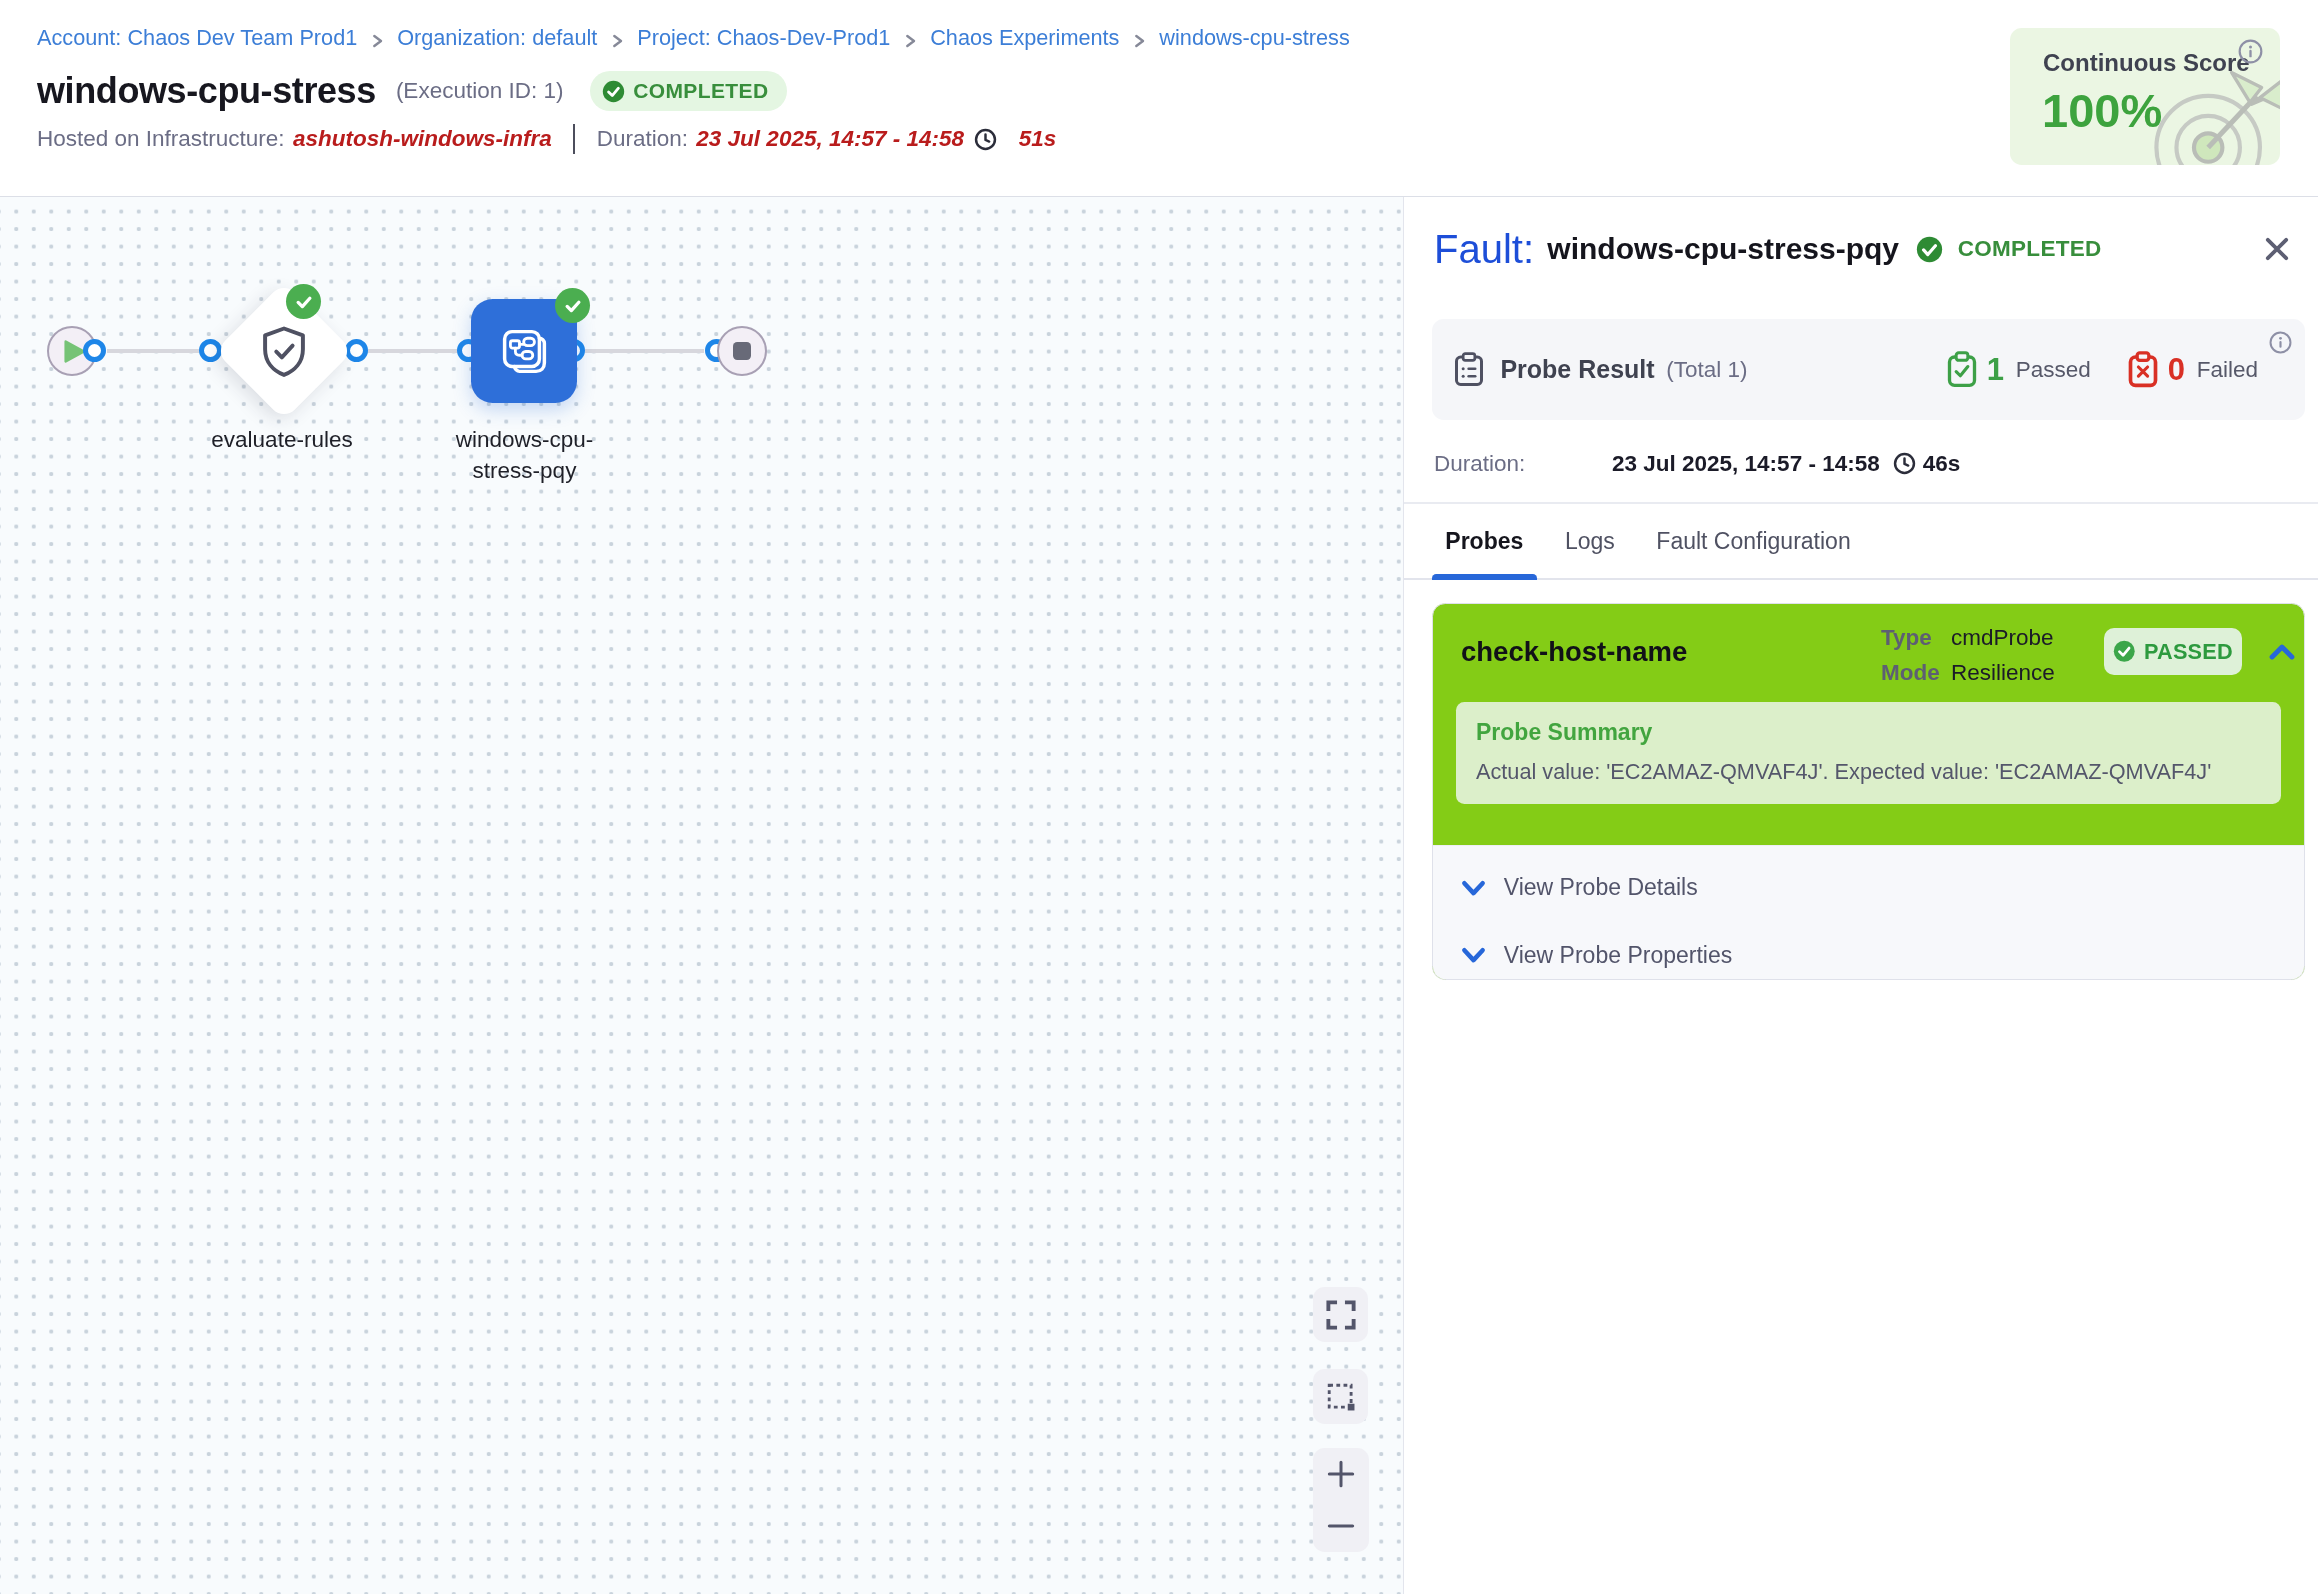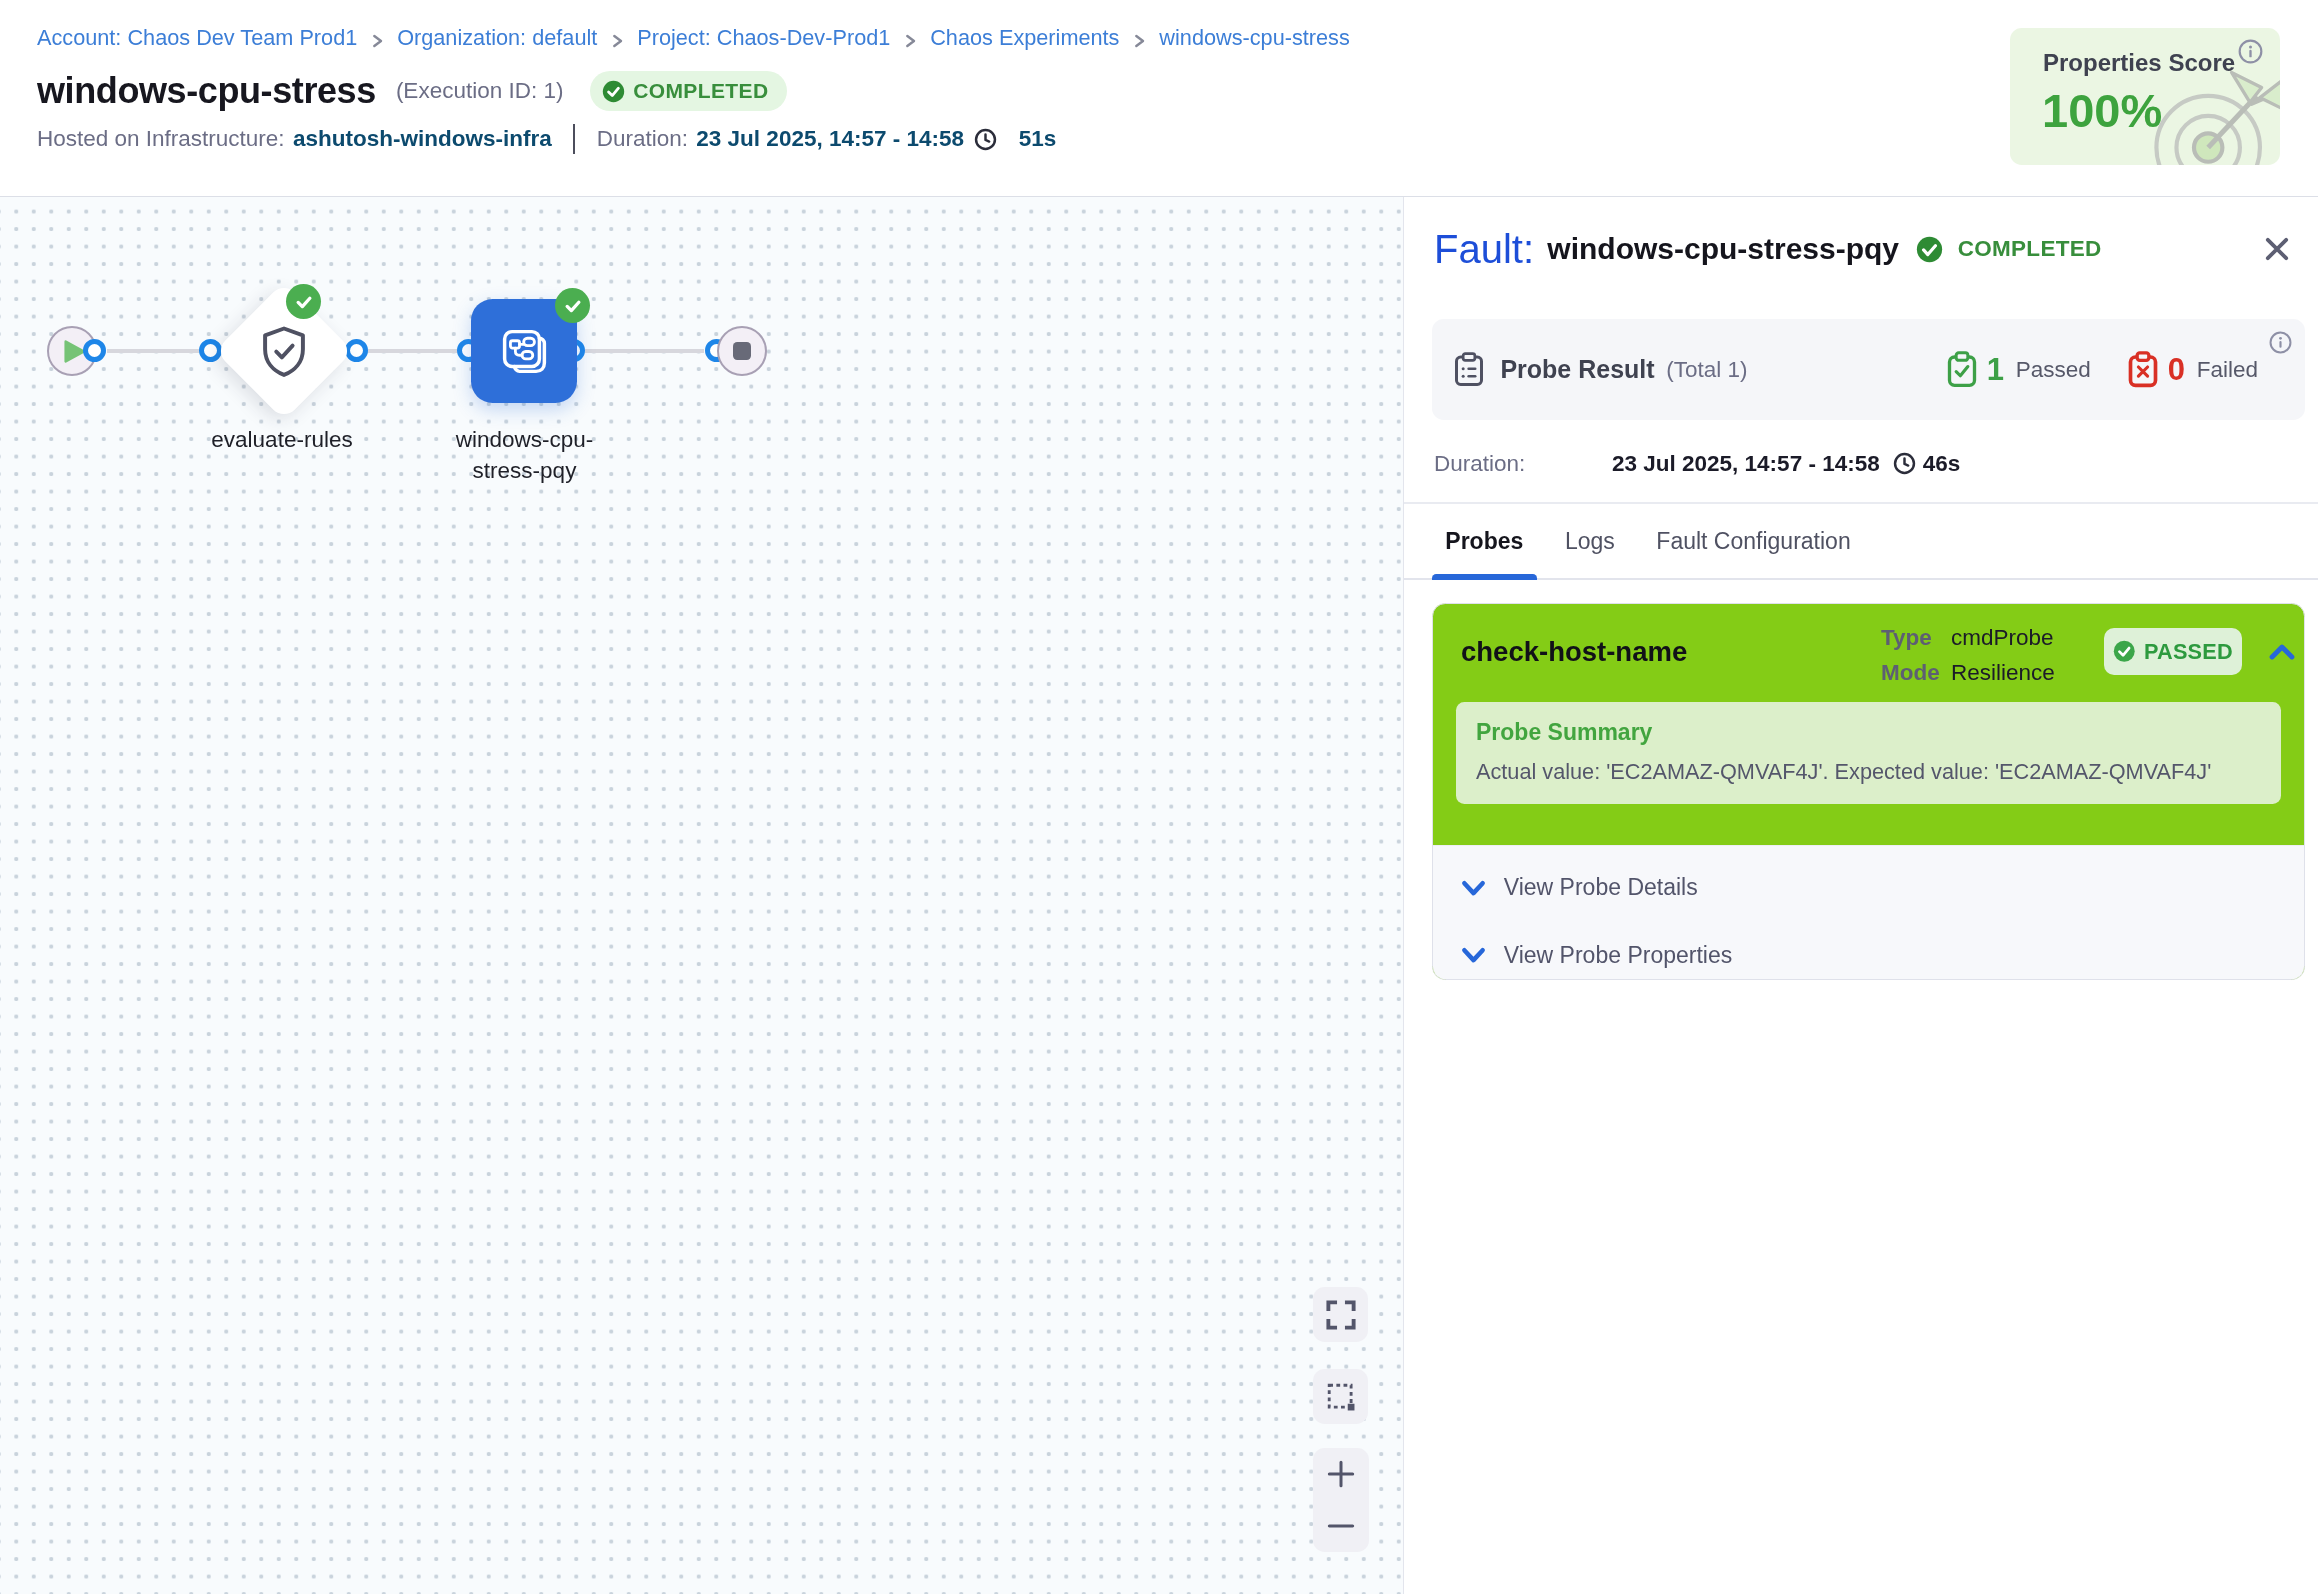--- a/index.html
+++ b/index.html
@@ -11,21 +11,21 @@
   .breadcrumb { position:absolute; left:37px; top:25px; display:flex; align-items:flex-end; gap:13.3px; font-size:21.7px; }
   .crumb { color:#3c7ed7; cursor:pointer; white-space:nowrap; }
   .crumb-sep { display:flex; align-items:center; }
   .title-row { position:absolute; left:37px; top:70px; display:flex; align-items:center; gap:20px; }
   .page-title { font-size:36px; font-weight:700; color:#17171f; letter-spacing:-0.4px; }
   .exec-id { font-size:22.5px; color:#6b6d85; }
   .status-pill { display:flex; align-items:center; gap:8.3px; background:#e4f6e2; border-radius:23px; padding:8.3px 18.3px 8.3px 11.7px; margin-left:6.7px; }
   .status-pill .pill-text { font-size:21px; font-weight:700; color:#388e3c; letter-spacing:0.4px; }
   .meta-row { position:absolute; left:37px; top:124px; display:flex; align-items:center; font-size:22.5px; }
   .meta-label { color:#6b6d85; }
-  .meta-value { color:#0c4a6e; font-weight:600; margin-left:8.3px; }
+  .meta-value { color:#b91c1c; font-weight:600; margin-left:8.3px;font-style:italic; }
   .vbar { width:1.7px; height:30px; background:#4c4e5c; margin:0 21.7px; }
   .clock-wrap { display:flex; align-items:center; margin-left:10px; gap:6.7px; }
 
   
   .res-card { position:absolute; left:2010px; top:27.5px; width:270px; height:137px; background:#ebf6e3; border-radius:11.7px; overflow:hidden; }
   .res-label { position:absolute; left:33px; top:21.7px; font-size:24px; font-weight:600; color:#3f4250; }
   .res-value { position:absolute; left:32px; top:55px; font-size:47px; font-weight:700; color:#3da33e; }
   .res-info { position:absolute; right:16.7px; top:11.7px; }
   .res-art { position:absolute; right:-5px; bottom:-11.7px; }
 
@@ -166,21 +166,21 @@
           <svg width="23" height="23" viewBox="0 0 28 28">
             <circle cx="14" cy="14" r="11.5" fill="none" stroke="#2b2d3a" stroke-width="3"></circle>
             <polyline points="14,8 14,14.5 18.5,16.5" fill="none" stroke="#2b2d3a" stroke-width="3" stroke-linecap="round" stroke-linejoin="round"></polyline>
           </svg>
         </span>
       <span class="meta-value" style="margin-left:15px;">51s</span>
     </span>
   </div>
 
   <div class="res-card">
-    <span class="res-label">Properties Score</span>
+    <span class="res-label">Continuous Score</span>
     <span class="res-value">100%</span>
     <span class="res-info" style="display:flex;">
         <svg width="25" height="25" viewBox="0 0 30 30">
           <circle cx="15" cy="15" r="13" fill="none" stroke="#8e90a6" stroke-width="2.6"></circle>
           <circle cx="15" cy="9.5" r="1.8" fill="#8e90a6"></circle>
           <rect x="13.6" y="13" width="2.8" height="9" rx="1.4" fill="#8e90a6"></rect>
         </svg>
       </span>
     <span class="res-art" style="display:flex;">
       <svg width="167" height="127" viewBox="0 0 200 152">

